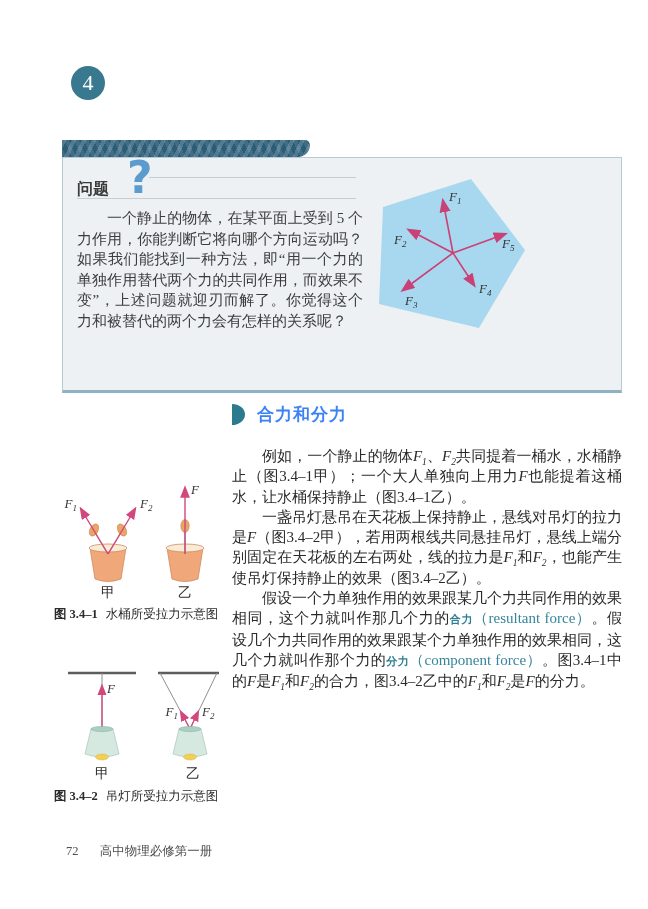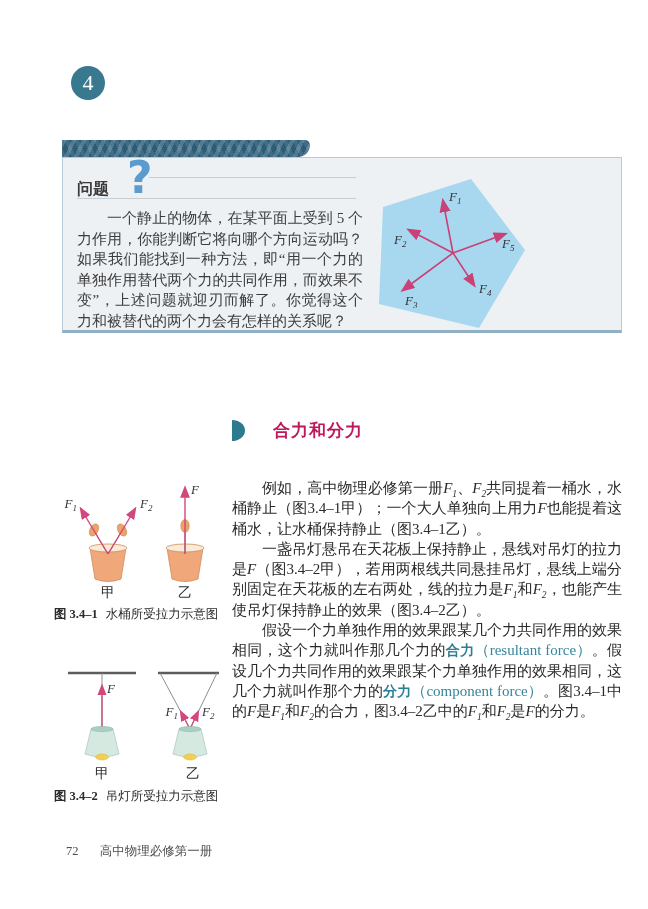--- a/index.html
+++ b/index.html
@@ -11,46 +11,46 @@
       background:#39798f;color:#fff;text-align:center;line-height:34px;
       font-family:"Liberation Serif",serif;font-size:22px;}
   .chapter-title{position:absolute;left:127px;top:67px;font-family:"Liberation Sans","DejaVu Sans",sans-serif;
       font-size:27px;font-weight:bold;color:#1e1e1e;letter-spacing:2px;}
 
   
   .band{position:absolute;left:62px;top:140px;width:248px;height:17px;background-color:#2b5d78;
       background-image:repeating-linear-gradient(115deg,rgba(255,255,255,.18) 0 4px,transparent 4px 9px),
                        repeating-linear-gradient(65deg,rgba(255,255,255,.10) 0 4px,transparent 4px 9px);
       border-radius:0 6px 14px 0;}
-  .problem-box{position:absolute;left:62px;top:157px;width:560px;height:176px;background:#edf1f4;
+  .problem-box{position:absolute;left:62px;top:157px;width:560px;height:236px;background:#edf1f4;
       border:1px solid #b6cbd8;border-bottom:3px solid #90b0c3;box-sizing:border-box;}
   .rule{position:absolute;height:1px;background:#c5ced4;}
   .rule-top{left:86px;top:19px;width:207px;}
   .rule-bottom{left:14px;top:40px;width:279px;}
   .wenti-label{position:absolute;left:14px;top:21px;font-family:"Liberation Sans","DejaVu Sans",sans-serif;
       font-size:16px;font-weight:bold;color:#3a3a3a;}
   .qmark{position:absolute;left:64px;top:-6px;font-family:"DejaVu Sans",sans-serif;font-size:44px;
       font-weight:bold;color:#5b9bcd;}
   .problem-text{position:absolute;left:14px;top:50px;width:286px;font-size:15px;line-height:20.5px;
       text-align:justify;text-indent:2em;color:#3c3c3c;}
 
   .pentagon-svg{position:absolute;left:306px;top:19px;}
   .svg-flab{font-family:"Liberation Serif",serif;font-style:italic;font-size:13px;fill:#333;}
   .fsub{font-size:9px;}
 
   
   .main-col{position:absolute;left:232px;top:385px;width:390px;}
   .main-col p{margin:0;font-size:15px;line-height:20.3px;text-align:justify;text-indent:2em;}
   .section-heading{display:flex;align-items:center;gap:12px;margin:18px 0 20px 0;}
   .leaf{width:13px;height:21px;background:#2b7a8e;border-radius:0 100% 100% 0 / 0 50% 50% 0;}
-  .section-heading h2{margin:16px;font-family:"Liberation Sans","DejaVu Sans",sans-serif;
-      font-size:17px;font-weight:bold;color:#be185d;letter-spacing:1px;}
+  .section-heading h2{margin:0;font-family:"Liberation Sans","DejaVu Sans",sans-serif;
+      font-size:17px;font-weight:bold;color:#3b82f6;letter-spacing:1px;}
   .run-var{font-style:italic;font-family:"Liberation Serif",serif;}
   .run-bold{font-weight:bold;color:#111;}
-  .run-term{color:#2e7e93;font-weight:bold;font-family:"Liberation Sans","DejaVu Sans",sans-serif;font-size:14px;}
+  .run-term{color:#2e7e93;font-weight:bold;font-family:"Liberation Sans","DejaVu Sans",sans-serif;font-size:11px;}
   .run-term-en{color:#35859c;}
   sub{font-size:9.5px;line-height:0;}
 
   
   .fig-svg{position:absolute;}
   .fig-sub{position:absolute;font-size:14px;color:#2c2c2c;transform:translateX(-50%);}
   .fig-caption{position:absolute;left:40px;width:192px;text-align:center;font-size:12.5px;color:#2b2b2b;}
   .cap-prefix{font-weight:bold;margin-right:8px;}
 
   
@@ -93,21 +93,21 @@
       <text class="svg-flab" x="110" y="116"><tspan>F</tspan><tspan class="fsub" dy="3">4</tspan></text>
       <text class="svg-flab" x="133" y="71"><tspan>F</tspan><tspan class="fsub" dy="3">5</tspan></text>
     </svg>
   </div>
 
   <div class="main-col">
     <div class="section-heading">
       <div class="leaf"></div>
       <h2>合力和分力</h2>
     </div>
-    <p><span>例如，高中物理必修第一册</span><span class="run-var">F<sub>1</sub></span><span>、</span><span class="run-var">F<sub>2</sub></span><span>共同提着一桶水，水桶静止（图3.4–1甲）；一个大人单独向上用力</span><span class="run-var">F</span><span>也能提着这桶水，让水桶保持静止（图3.4–1乙）。</span></p>
+    <p><span>例如，一个静止的物体</span><span class="run-var">F<sub>1</sub></span><span>、</span><span class="run-var">F<sub>2</sub></span><span>共同提着一桶水，水桶静止（图3.4–1甲）；一个大人单独向上用力</span><span class="run-var">F</span><span>也能提着这桶水，让水桶保持静止（图3.4–1乙）。</span></p>
     <p><span>一盏吊灯悬吊在天花板上保持静止，悬线对吊灯的拉力是</span><span class="run-var">F</span><span>（图3.4–2甲），若用两根线共同悬挂吊灯，悬线上端分别固定在天花板的左右两处，线的拉力是</span><span class="run-var">F<sub>1</sub></span><span>和</span><span class="run-var">F<sub>2</sub></span><span>，也能产生使吊灯保持静止的效果（图3.4–2乙）。</span></p>
     <p><span>假设一个力单独作用的效果跟某几个力共同作用的效果相同，这个力就叫作那几个力的</span><span class="run-term">合力</span><span class="run-term-en">（resultant force）</span><span>。假设几个力共同作用的效果跟某个力单独作用的效果相同，这几个力就叫作那个力的</span><span class="run-term">分力</span><span class="run-term-en">（component  force）</span><span>。图3.4–1中的</span><span class="run-var">F</span><span>是</span><span class="run-var">F<sub>1</sub></span><span>和</span><span class="run-var">F<sub>2</sub></span><span>的合力，图3.4–2乙中的</span><span class="run-var">F<sub>1</sub></span><span>和</span><span class="run-var">F<sub>2</sub></span><span>是</span><span class="run-var">F</span><span>的分力。</span></p>
   </div>
 
   <svg class="fig-svg" style="left:40px;top:478px" width="192" height="106" viewBox="0 0 192 106">
     <defs>
       <marker id="ah2" markerWidth="9" markerHeight="8" refX="7" refY="3.5" orient="auto">
         <path d="M0,0 L9,3.5 L0,7 Z" fill="#d2477c"></path>
       </marker>
     </defs>

